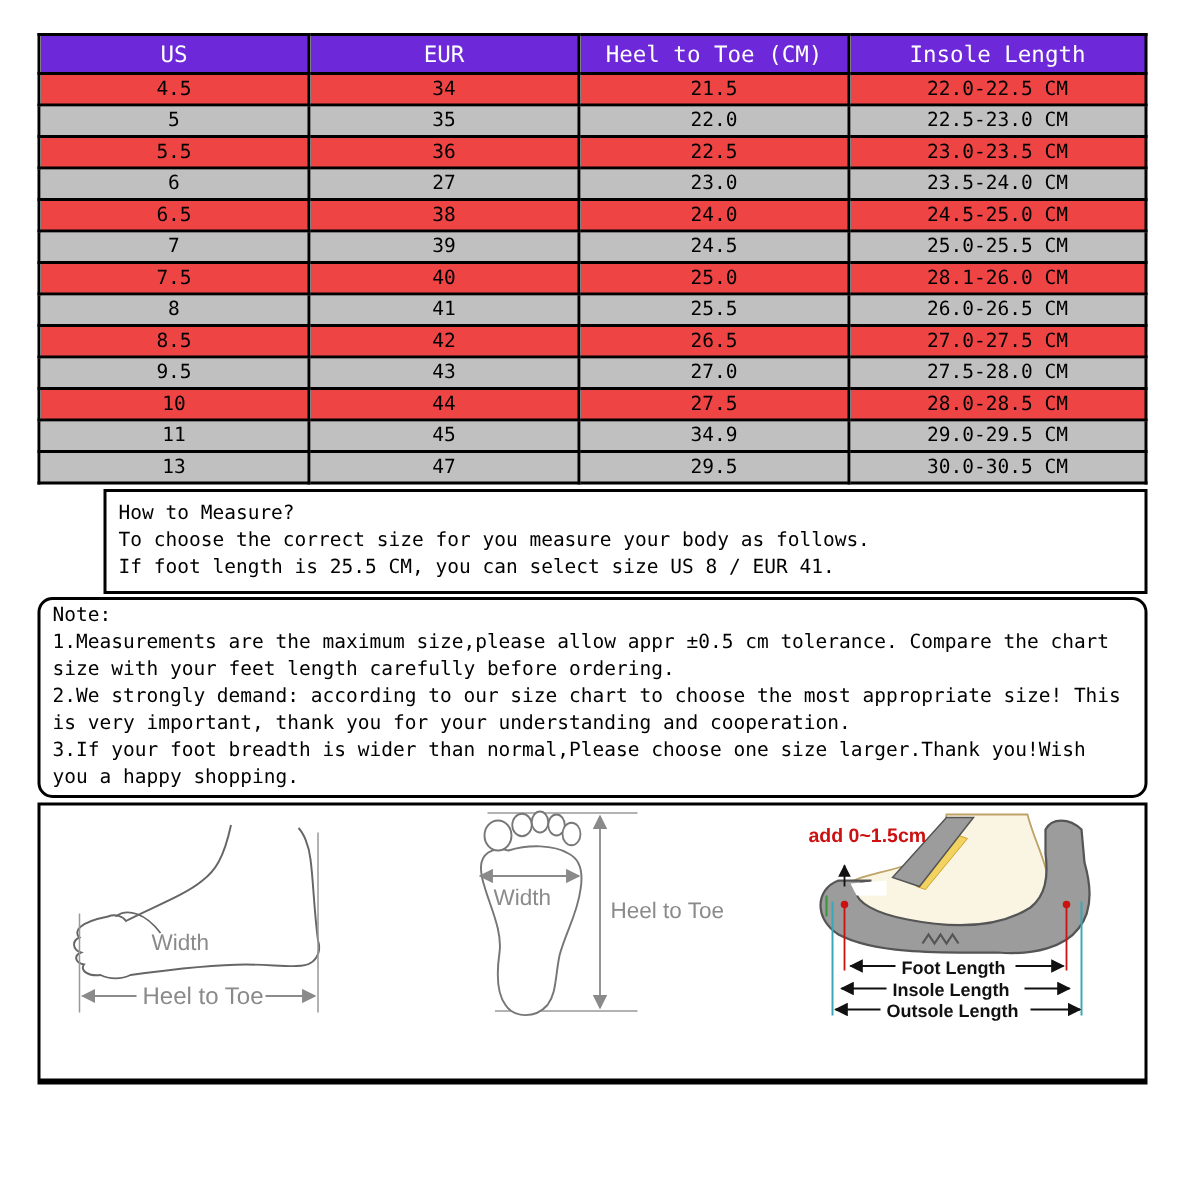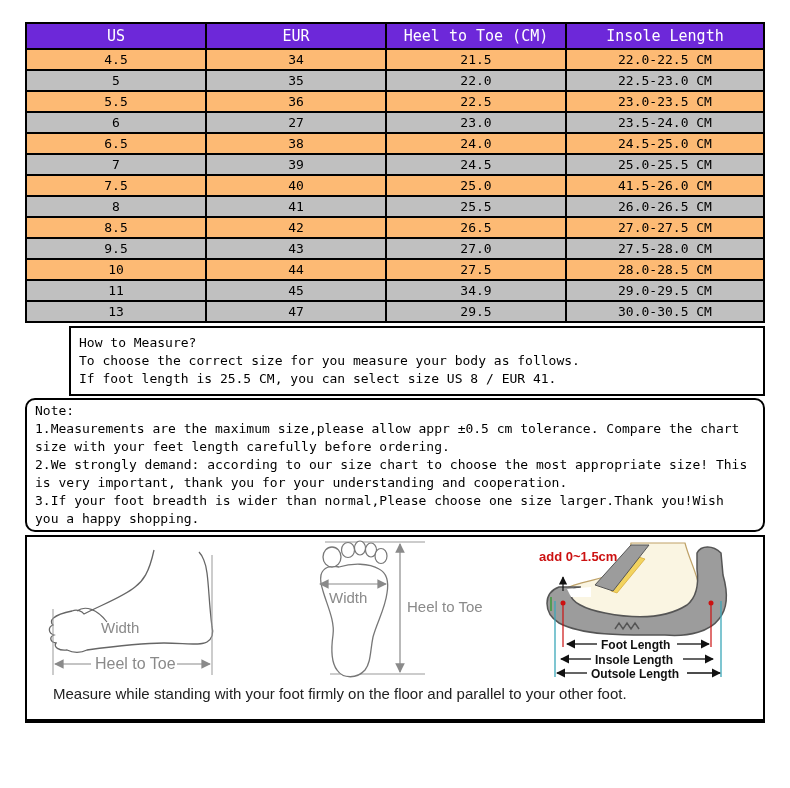--- a/index.html
+++ b/index.html
@@ -10,21 +10,21 @@
   .page{position:absolute;left:25px;top:22px;width:740px;}
 
   
   table.size-chart{border-collapse:collapse;width:740px;table-layout:fixed;}
   table.size-chart th, table.size-chart td{
     border:2px solid #000;text-align:center;padding:0;overflow:hidden;white-space:nowrap;
   }
   table.size-chart th{
     background:#6d28d9;color:#fff;height:24px;font-size:15px;font-weight:normal;
   }
-  table.size-chart td{height:19px;font-size:13px;background:#fdba74;}
+  table.size-chart td{height:19px;font-size:13px;background:#ef4444;}
   table.size-chart tr.alt td{background:#c0c0c0;}
   table.size-chart th:nth-child(1){width:178px;}
   table.size-chart th:nth-child(2){width:178px;}
   table.size-chart th:nth-child(3){width:178px;}
 
   
   .box{border:2px solid #000;font-size:13px;line-height:18px;}
   .box.howto{margin-top:3px;padding:6px 8px;margin-left:44px;}
   .box.note{margin-top:2px;padding:2px 8px;border-radius:10px;}
 
@@ -91,21 +91,21 @@
         <tr class="alt">
           <td>7</td>
           <td>39</td>
           <td>24.5</td>
           <td>25.0-25.5 CM</td>
         </tr>
         <tr>
           <td>7.5</td>
           <td>40</td>
           <td>25.0</td>
-          <td>41.5-26.0 CM</td>
+          <td>28.1-26.0 CM</td>
         </tr>
         <tr class="alt">
           <td>8</td>
           <td>41</td>
           <td>25.5</td>
           <td>26.0-26.5 CM</td>
         </tr>
         <tr>
           <td>8.5</td>
           <td>42</td>
@@ -238,16 +238,15 @@
 
       <line x1="26" y1="118" x2="56" y2="118" stroke="#111" stroke-width="1.3" marker-start="url(#m3)"></line>
       <line x1="148" y1="118" x2="178" y2="118" stroke="#111" stroke-width="1.3" marker-end="url(#m3)"></line>
       <text class="len-label" x="60" y="123">Insole Length</text>
 
       <line x1="22" y1="132" x2="52" y2="132" stroke="#111" stroke-width="1.3" marker-start="url(#m3)"></line>
       <line x1="152" y1="132" x2="185" y2="132" stroke="#111" stroke-width="1.3" marker-end="url(#m3)"></line>
       <text class="len-label" x="56" y="137">Outsole Length</text>
     </svg>
 
-    <div class="caption">Measure while standing with your foot firmly on the floor and parallel to your other foot.</div>
   </div>
 
 </div>
 
 </body></html>

